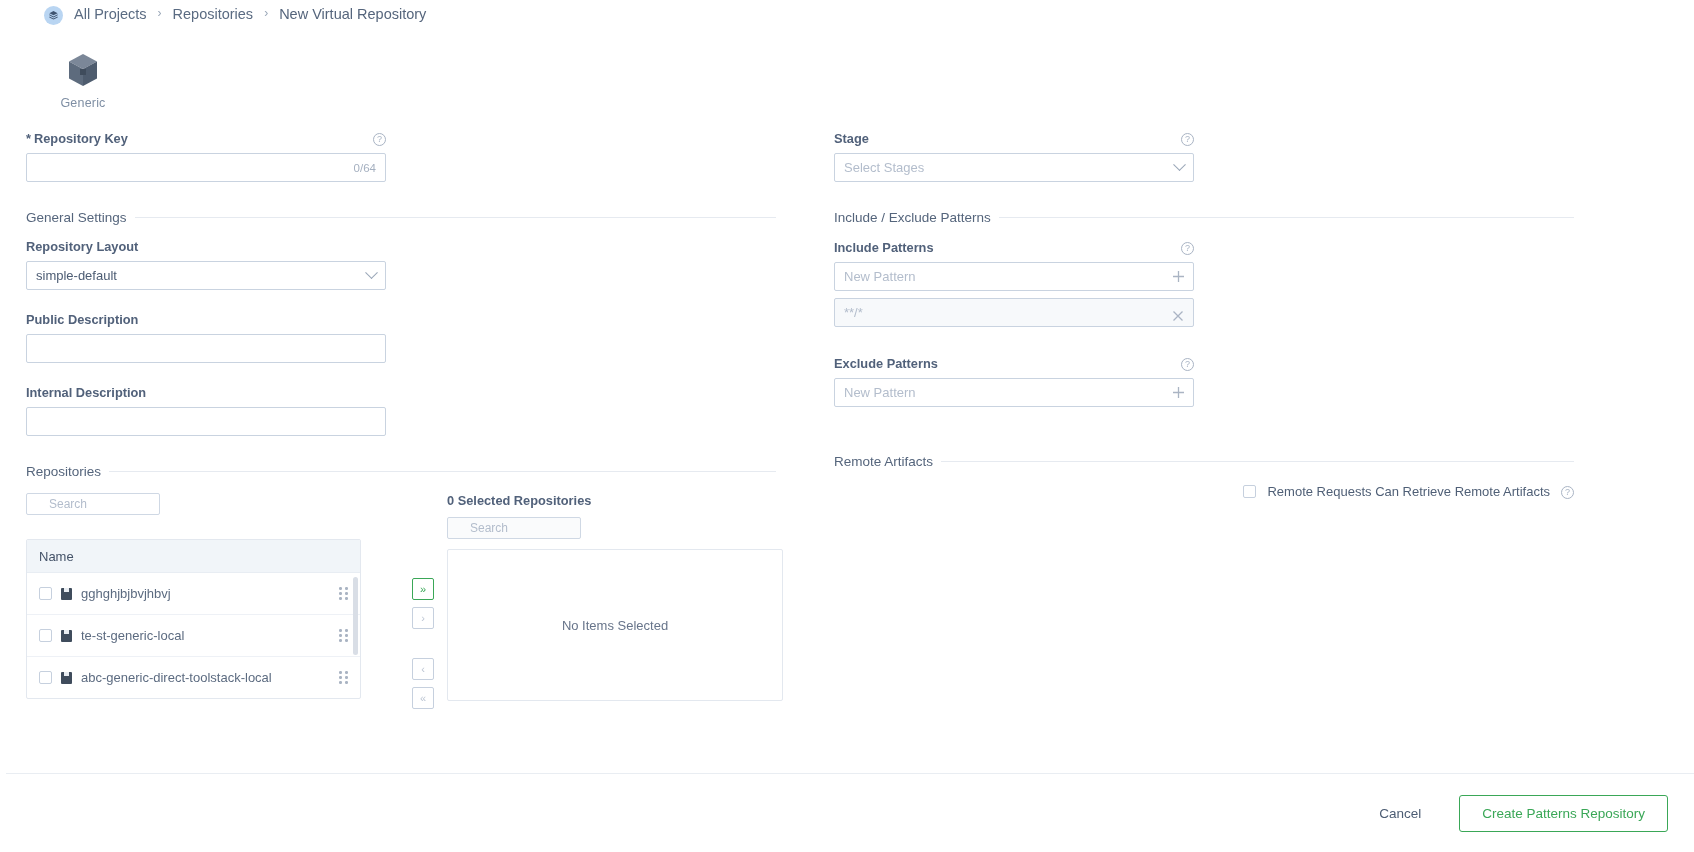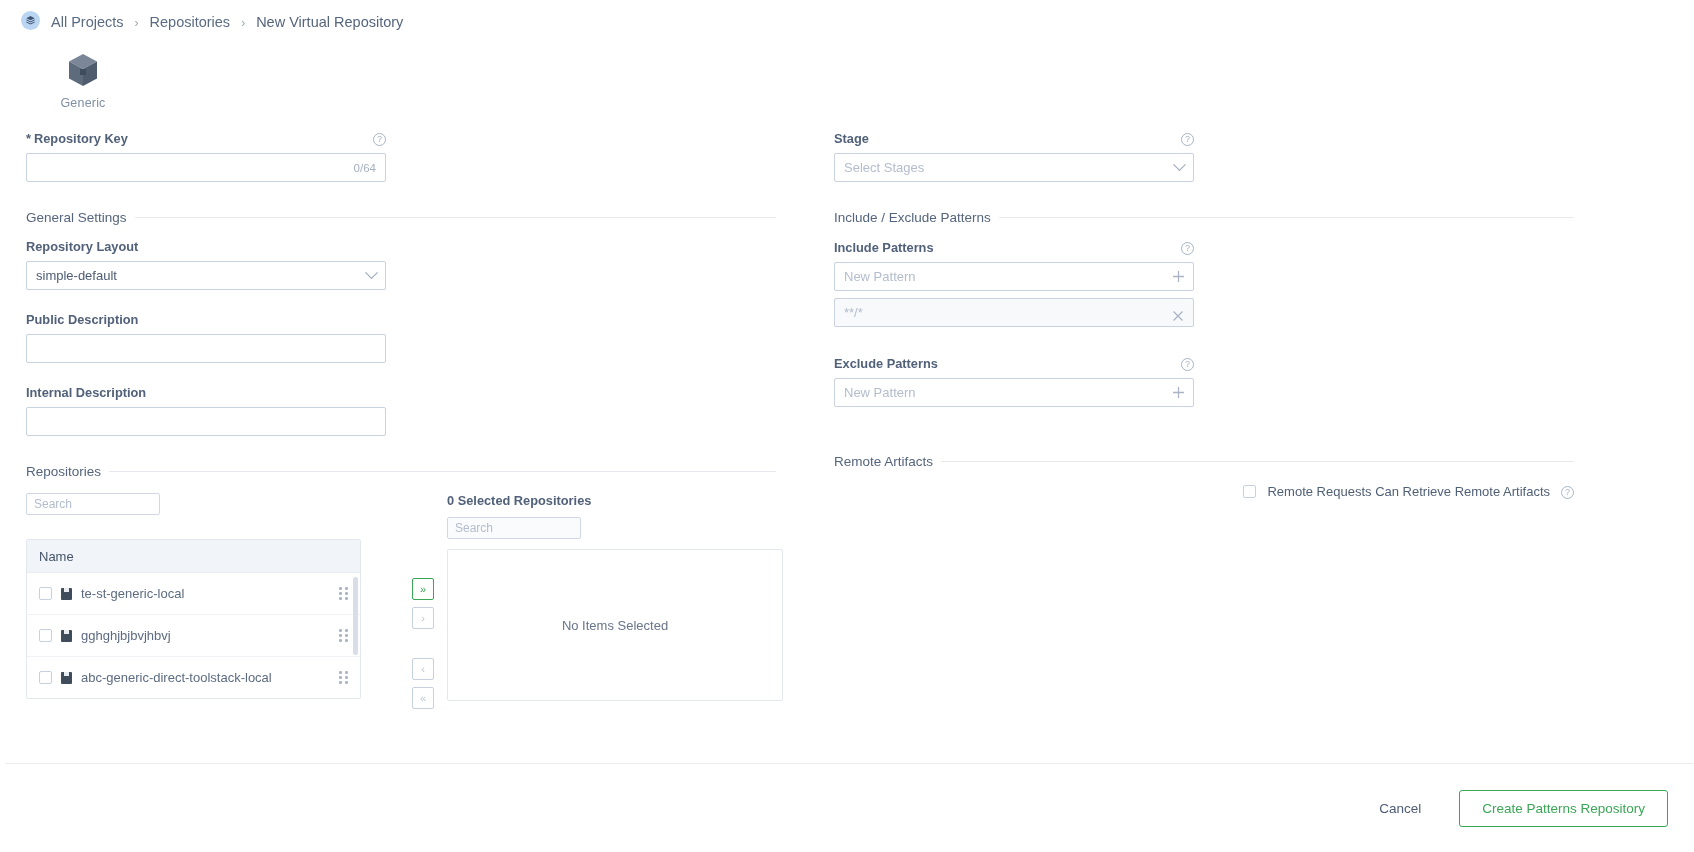--- a/index.html
+++ b/index.html
@@ -7,22 +7,22 @@
     width: 1694px; height: 852px;
     background: #ffffff;
     font-family: "Liberation Sans", sans-serif;
     color: #43536a;
     overflow: hidden;
   }
   .page { position: relative; width: 1694px; height: 852px; background:#fff; }
 
   
   .breadcrumb {
-    position: absolute; top: 6px; left: 21px;
-    display: flex; align-items: flex-end; gap: 11px;
+    position: absolute; top: 6px; left: 44px;
+    display: flex; align-items: flex-start; gap: 11px;
     font-size: 14.5px; color: #5a6b82;
     height: 24px;
   }
   .bc-badge {
     width: 19px; height: 19px; border-radius: 50%;
     background: #b9d5f2;
     display: flex; align-items: center; justify-content: center;
     flex: 0 0 auto;
   }
   .bc-sep { color: #9aa7b8; font-size: 12px; }
@@ -95,21 +95,21 @@
     color:#aab4c3;
   }
   .pat-existing { background:#f7f9fb; margin-top:7px; }
 
   
   .rep-wrap { position:relative; margin-top:0; }
   .cnt-title { font-size:12.8px; font-weight:bold; color:#51617a; margin-bottom:9px; }
   .search-in {
     width: 134px; height:22px; border:1px solid #cfd8e4; border-radius:2px;
     font-size:12px; color:#b3bdcc; display:flex; align-items:center;
-    padding:0 7px; background:#fff;
+    padding:0 22px; background:#fff;
   }
   .search-in.dim { background:#fafbfc; }
 
   .list-box {
     margin-top:24px; border:1px solid #e3e8ef; border-radius:2px;
     width: 335px; height: 160px; position:relative; overflow:hidden;
     background:#fff;
   }
   .list-head {
     height:33px; background:#f1f5f9; display:flex; align-items:center;
@@ -162,21 +162,21 @@
   .chk-row { display:flex; align-items:center; gap:11px; font-size:13px; color:#4f5f76;justify-content:flex-end; }
 
   
   .hscroll {
     position:absolute; left:22px; right:18px; bottom:61px;
     height:11px; background:#e2e4e7; border-radius:6px;
   }
 
   
   .footer {
-    position:absolute; left:6px; right:0; bottom:0; height:89px;
+    position:absolute; left:6px; right:0; bottom:0; height:79px;
     border-top:1px solid #e9edf2; background:#fff;
     display:flex; align-items:center; justify-content:flex-end;
     gap:24px; padding-right:26px;
   }
   .btn-cancel {
     font-size:13.5px; color:#4c5c73; background:none; border:none;
     cursor:pointer; padding:8px 14px; font-family:inherit;
   }
   .btn-create {
     font-size:13.5px; color:#3aa757; background:#fff;
@@ -283,40 +283,40 @@
             <div class="list-head">Name</div>
 
             <div class="list-row">
               <span class="cbx"></span>
               <span class="repo-ico">
                 <svg width="11" height="12" viewBox="0 0 11 12" aria-hidden="true">
                   <rect x="0" y="0" width="11" height="12" rx="1" fill="#3f4c5c"></rect>
                   <rect x="3" y="0" width="5" height="4" fill="#e9edf2"></rect>
                 </svg>
               </span>
-              <span>te-st-generic-local</span>
+              <span>gghghjbjbvjhbvj</span>
               <span class="drag">
                   <i></i>
                   <i></i>
                   <i></i>
                   <i></i>
                   <i></i>
                   <i></i>
                 </span>
             </div>
 
             <div class="list-row">
               <span class="cbx"></span>
               <span class="repo-ico">
                 <svg width="11" height="12" viewBox="0 0 11 12" aria-hidden="true">
                   <rect x="0" y="0" width="11" height="12" rx="1" fill="#3f4c5c"></rect>
                   <rect x="3" y="0" width="5" height="4" fill="#e9edf2"></rect>
                 </svg>
               </span>
-              <span>gghghjbjbvjhbvj</span>
+              <span>te-st-generic-local</span>
               <span class="drag">
                   <i></i>
                   <i></i>
                   <i></i>
                   <i></i>
                   <i></i>
                   <i></i>
                 </span>
             </div>
 

